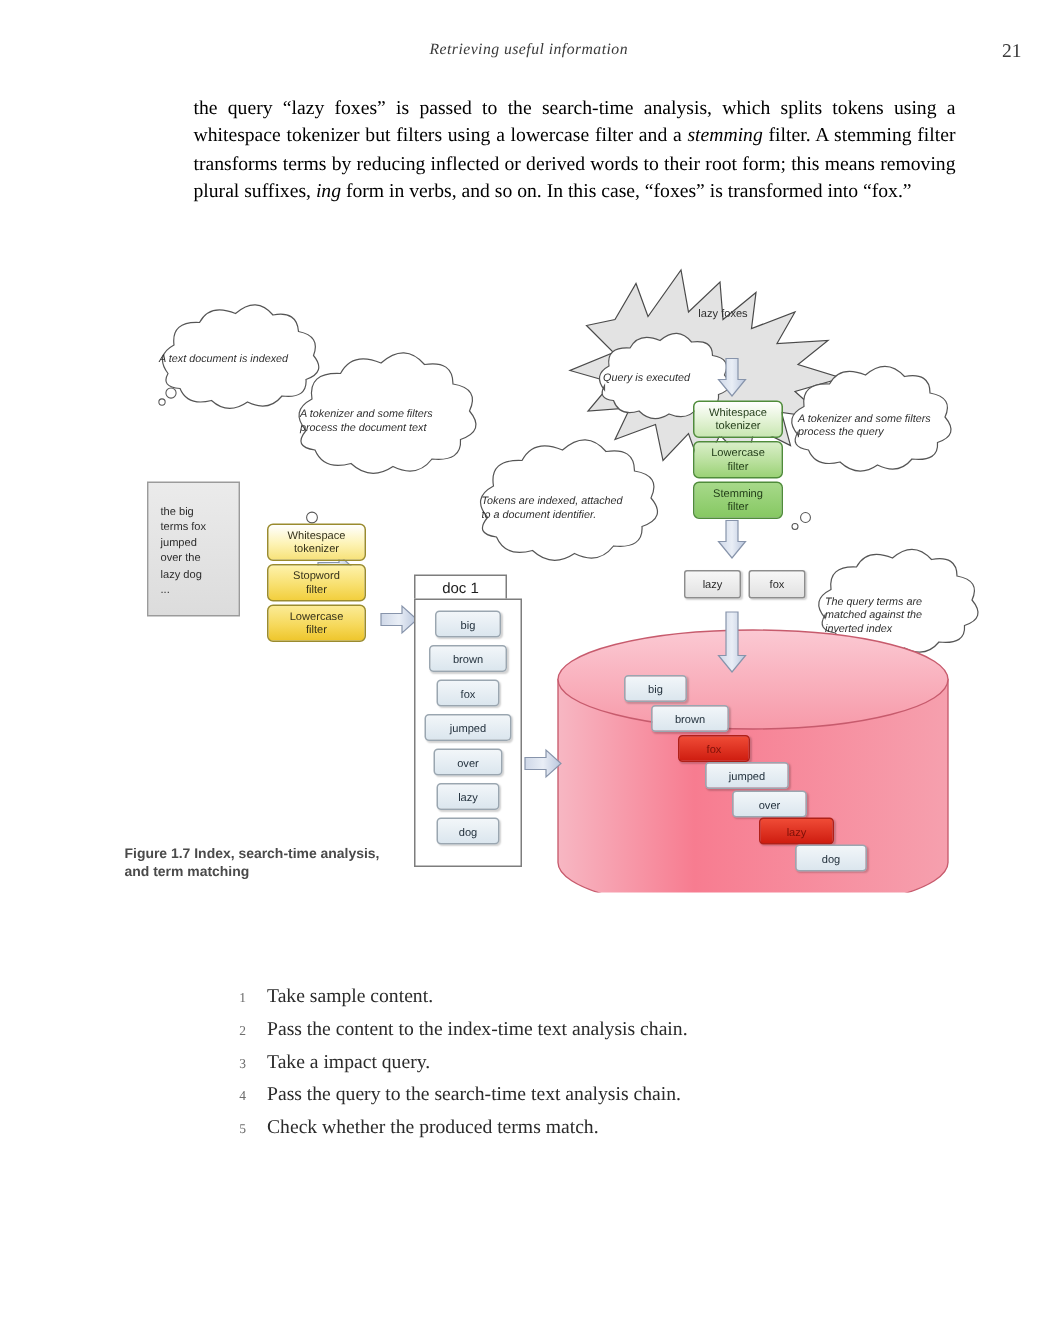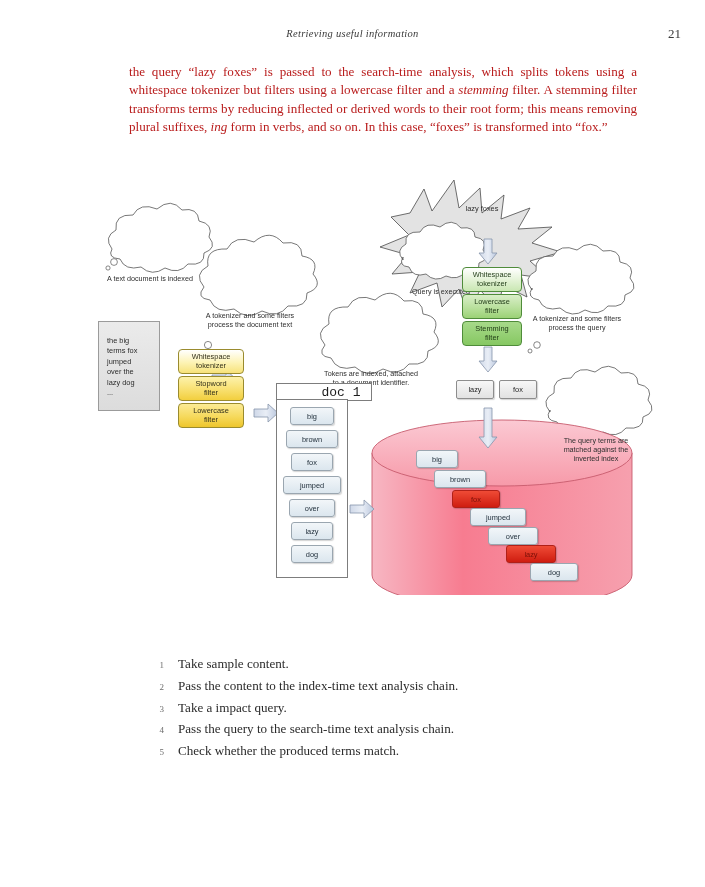--- a/index.html
+++ b/index.html
@@ -17,21 +17,21 @@
     font-style:italic;font-size:10.5px;letter-spacing:.3px;color:#3a3a3a;
   }
   .runhead .pageno{
     position:absolute;right:24px;top:-2px;font-size:13px;color:#3a3a3a;
   }
 
   
   .para{
     position:absolute;left:129px;width:508px;
     font-size:13.1px;line-height:18.3px;text-align:justify;
-    color:#b91c1c;
+    color:#000000;
   }
   .para.top{top:63px;}
   .para.mid{top:618px;}
   .para.bottom{top:760px;}
   .para i{font-style:italic;}
 
   .steps{
     position:absolute;left:150px;top:655px;width:480px;
     font-size:13.1px;line-height:18.6px;color:#2b2b2b;
   }
@@ -52,22 +52,22 @@
   .figure{position:absolute;left:80px;top:175px;width:600px;height:420px;}
   .figure svg{position:absolute;left:0;top:0;}
 
   .fl{
     font-family:"Liberation Sans", sans-serif;
     font-size:7.4px;line-height:8.6px;color:#2c2c2c;
     position:absolute;text-align:center;
   }
   .cloudtext{
     font-family:"Liberation Sans", sans-serif;
-    font-size:7.2px;line-height:8.8px;color:#2e2e2e;
-    position:absolute;text-align:center;margin-top:40px;
+    font-style:italic;font-size:7.2px;line-height:8.8px;color:#2e2e2e;
+    position:absolute;text-align:left;
   }
 
   
   .pbox{
     position:absolute;border-radius:4px;border:1px solid #9a8b2e;
     display:flex;align-items:center;justify-content:center;text-align:center;
     font-family:"Liberation Sans", sans-serif;font-size:7.4px;line-height:8.7px;
     color:#33301a;box-sizing:border-box;
   }
   .pbox.y1{background:linear-gradient(180deg,#ffffff 0%,#fdf3b4 55%,#f7e27a 100%);}
@@ -106,21 +106,21 @@
   .docbox{
     position:absolute;
     background:linear-gradient(180deg,#ebebeb 0%,#dcdcdc 100%);
     border:1px solid #9b9b9b;
     font-family:"Liberation Sans", sans-serif;font-size:7.4px;line-height:10.4px;
     color:#2b2b2b;padding:14px 0 0 8px;box-sizing:border-box;
   }
   .doclabel{
     position:absolute;border:1px solid #7d7d7d;background:#ffffff;
     display:flex;align-items:center;justify-content:center;
-    font-family:Liberation Mono, monospace;font-size:13px;color:#1d1d1d;padding-left:34px;
+    font-family:Liberation Sans, sans-serif;font-size:10px;color:#1d1d1d;
   }
   .docpanel{
     position:absolute;border:1px solid #7d7d7d;background:#ffffff;
   }
 </style>
 </head>
 <body>
 
 <div class="page">
 
@@ -270,20 +270,21 @@
     <div class="tok" style="left:336px;top:275px;width:42px;height:18px;">big</div>
     <div class="tok" style="left:354px;top:295px;width:52px;height:18px;">brown</div>
     <div class="tok red" style="left:372px;top:315px;width:48px;height:18px;">fox</div>
     <div class="tok" style="left:390px;top:333px;width:56px;height:18px;">jumped</div>
     <div class="tok" style="left:408px;top:352px;width:50px;height:18px;">over</div>
     <div class="tok red" style="left:426px;top:370px;width:50px;height:18px;">lazy</div>
     <div class="tok" style="left:450px;top:388px;width:48px;height:18px;">dog</div>
 
   </div>
 
+  <div class="caption">Figure 1.7   Index, search-time analysis, and term matching</div>
 
 
   <div class="steps">
     <div class="step">
       <span class="num">1</span>
       <span>Take sample content.</span>
     </div>
     <div class="step">
       <span class="num">2</span>
       <span>Pass the content to the index-time text analysis chain.</span>

